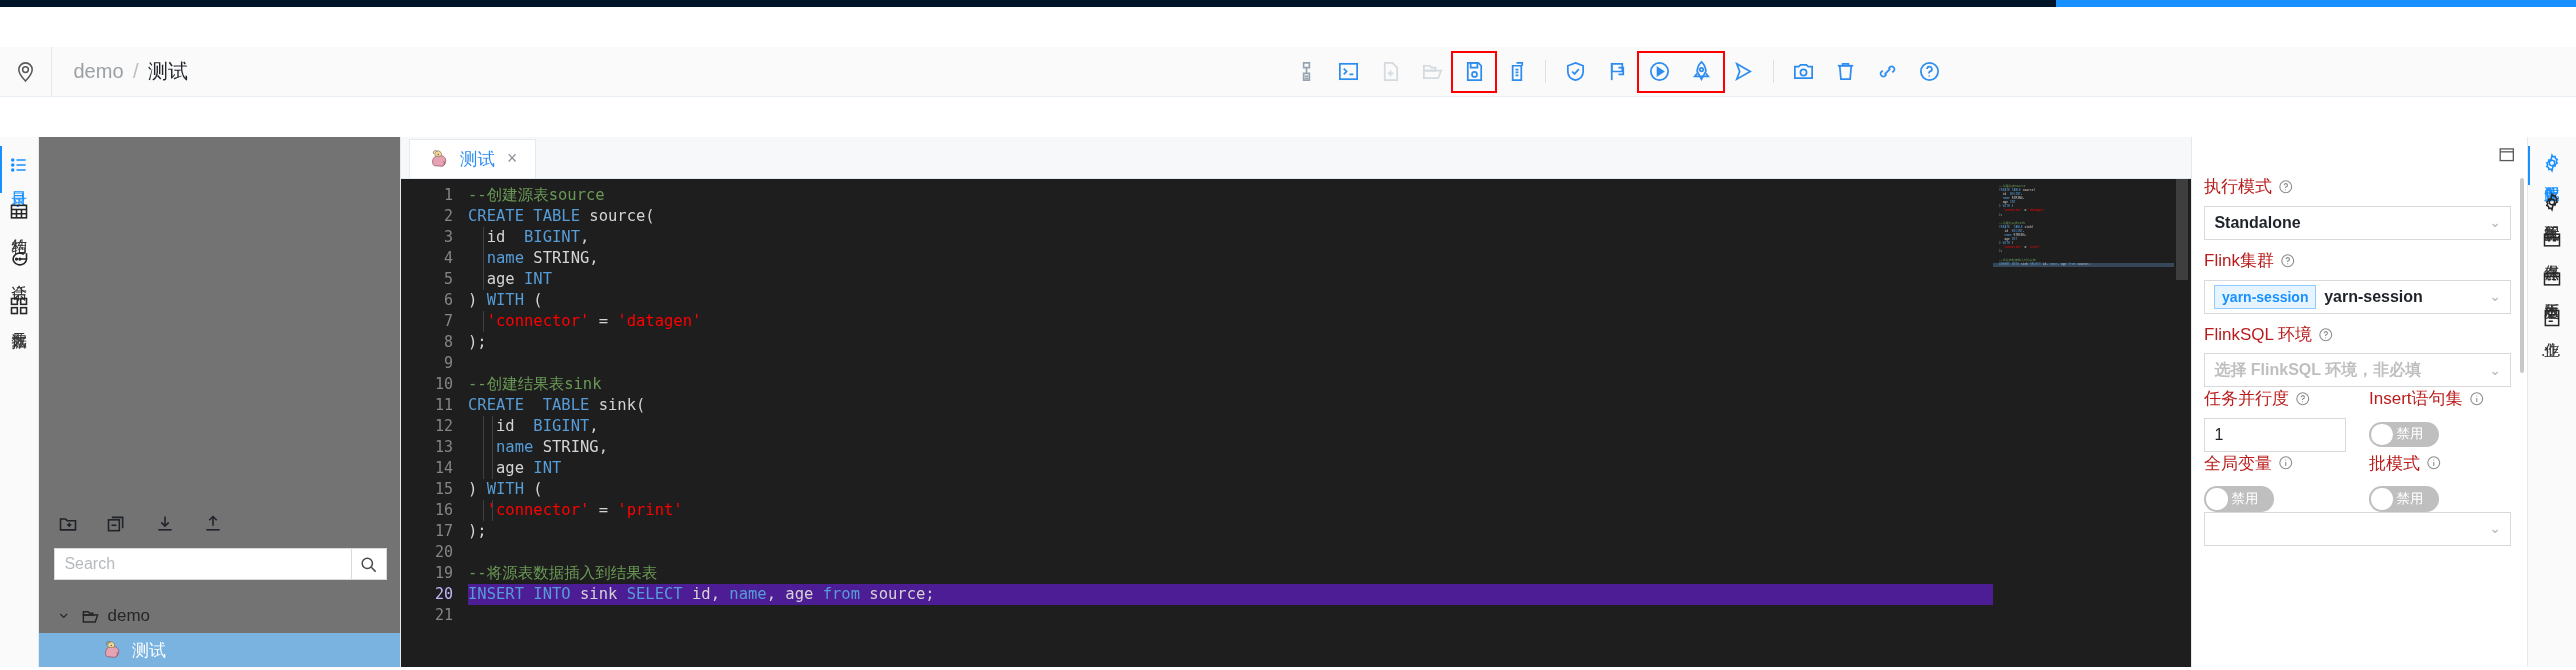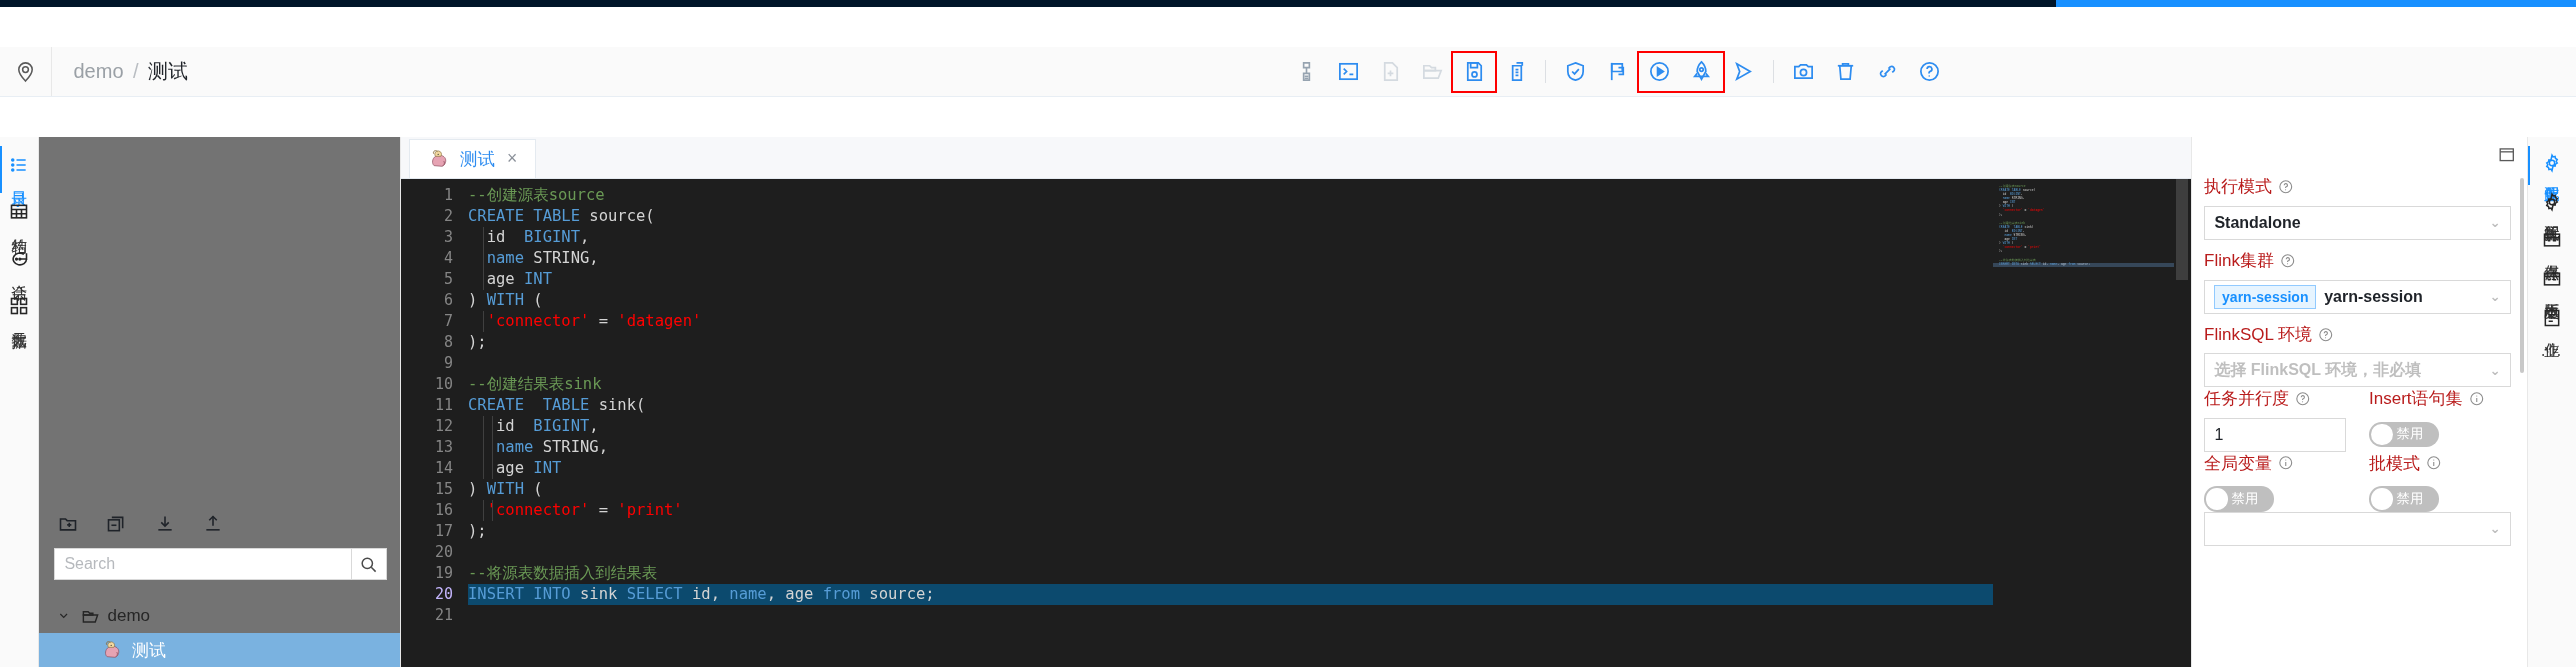--- a/index.html
+++ b/index.html
@@ -143,21 +143,21 @@
   }
   .gutter div.cur { color: #c4b5fd; }
   .codelines {
     flex: 1 1 auto; padding-top: 6.7px; padding-left: 15px;
     font-family: "DejaVu Sans Mono", "Liberation Mono", monospace;
     font-size: 15.5px; line-height: 21px;
     color: #d4d4d4; white-space: pre;
     position: relative;
   }
   .codelines .ln { height: 21px; position: relative; }
-  .codelines .ln.hl { background: #0c4a6e; }
+  .codelines .ln.hl { background: #4c1d95; }
   .cm  { color: #6a9955; }
   .kw  { color: #569cd6; }
   .str { color: #ff0000; }
   .pl  { color: #d4d4d4; }
   .ind-guide {
     position: absolute; width: 0.7px; background: #404040; top: 0; bottom: 0;
   }
   
   .ig1 { left: 15px; }
   .ig2 { left: 24px; }

